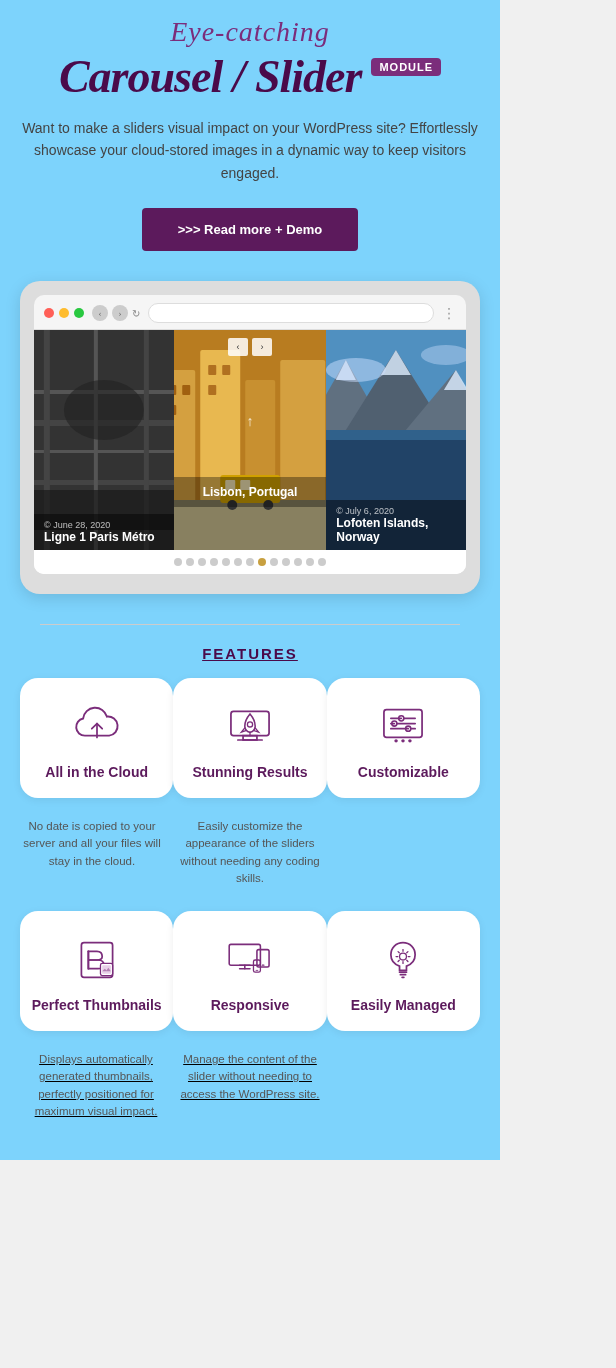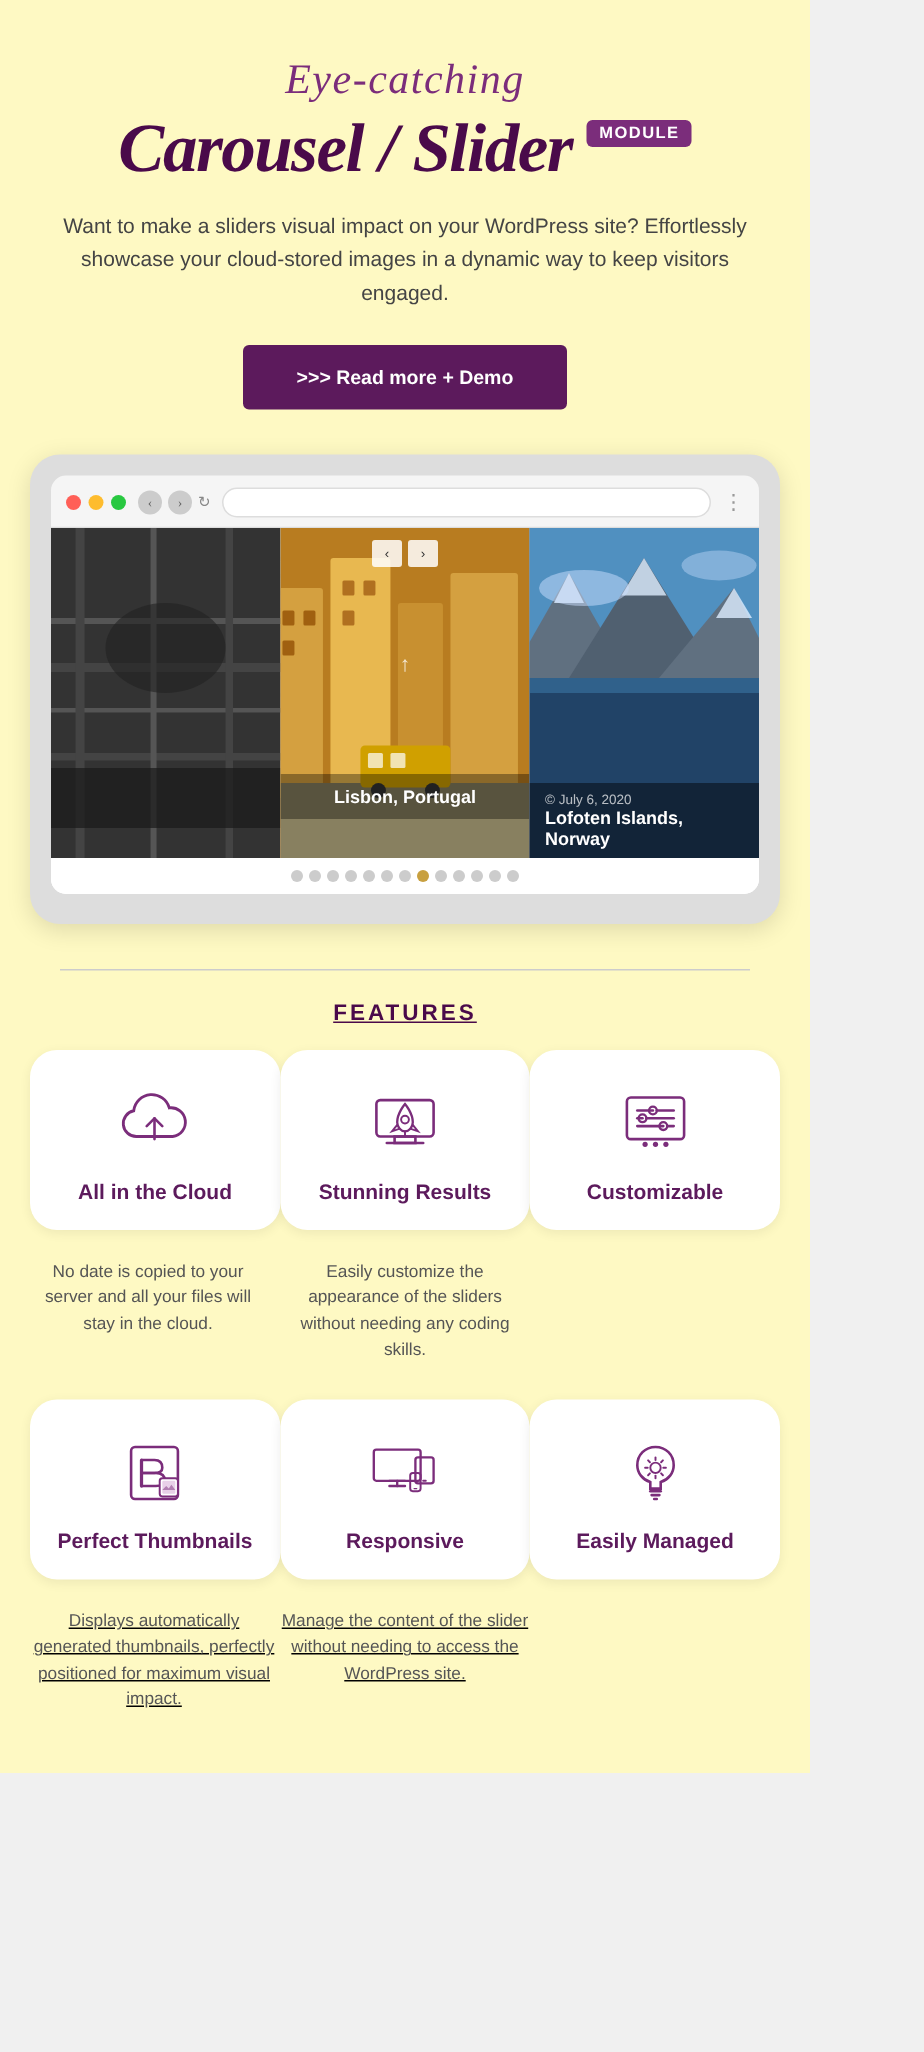--- a/index.html
+++ b/index.html
@@ -4,23 +4,23 @@
   <style>
     * { box-sizing: border-box; margin: 0; padding: 0; }
     body {
       font-family: 'Georgia', serif;
       background: #f0f0f0;
       width: 616px;
       min-height: 1368px;
       overflow-x: hidden;
     }
     .page-wrapper {
-      width: 540px;
-      background: #fef9c3;
-      padding: 38px 20px 40px;
+      width: 500px;
+      background: #7dd3fc;
+      padding: 16px 20px 40px;
       text-align: center;
     }
     .subtitle-italic {
       font-style: italic;
       color: #7b2d7b;
       font-size: 28px;
       font-family: 'Georgia', serif;
       letter-spacing: 1px;
       margin-bottom: 2px;
     }
@@ -172,21 +172,21 @@
       background: linear-gradient(160deg, #c8a040 0%, #b87c20 30%, #e0a820 60%, #a06010 100%);
       width: 100%; height: 100%;
       position: relative;
     }
     .slide-center-overlay {
       position: absolute; inset: 0;
       background: linear-gradient(180deg, rgba(180,120,20,0.3) 0%, rgba(80,40,10,0.5) 100%);
     }
     .slide-center-caption {
       position: absolute;
-      bottom: 26px; left: 0; right: 0;
+      bottom: 43px; left: 0; right: 0;
       color: #fff;
       padding: 8px 14px;
       font-size: 10px;
       text-align: center;
       font-family: Arial, sans-serif;
       background: rgba(0,0,0,0.35);
     }
     .slide-center-caption .place { font-size: 12px; font-weight: bold; }
     .slide-center-caption .desc { font-size: 9px; line-height: 1.4; margin-top: 2px; }
     .slide-right {
@@ -341,20 +341,24 @@
               <rect x="0" y="90" width="180" height="6" fill="#444"></rect>
               <rect x="0" y="120" width="180" height="3" fill="#555"></rect>
               <rect x="0" y="150" width="180" height="5" fill="#444"></rect>
               <rect x="30" y="0" width="6" height="220" fill="#444"></rect>
               <rect x="80" y="0" width="4" height="220" fill="#555"></rect>
               <rect x="130" y="0" width="5" height="220" fill="#444"></rect>
               <ellipse cx="90" cy="80" rx="40" ry="30" fill="#222" opacity="0.6"></ellipse>
               <rect x="10" y="160" width="160" height="40" fill="#1a1a1a" opacity="0.7"></rect>
             </svg>
           </div>
+          <div class="slide-caption-bottom">
+            <span class="date">© June 28, 2020</span>
+            <span class="place">Ligne 1 Paris Métro</span>
+          </div>
         </div>
 
         <div class="slide" style="flex:1.2;">
           <div class="slide-center">
             <div class="slide-center-overlay"></div>
 
             <svg width="100%" height="100%" viewBox="0 0 200 220" preserveAspectRatio="xMidYMid slice" style="position:absolute;inset:0;">
               <rect width="200" height="220" fill="#b87c20"></rect>
 
               <rect x="10" y="40" width="35" height="140" fill="#d4a040" rx="2"></rect>

